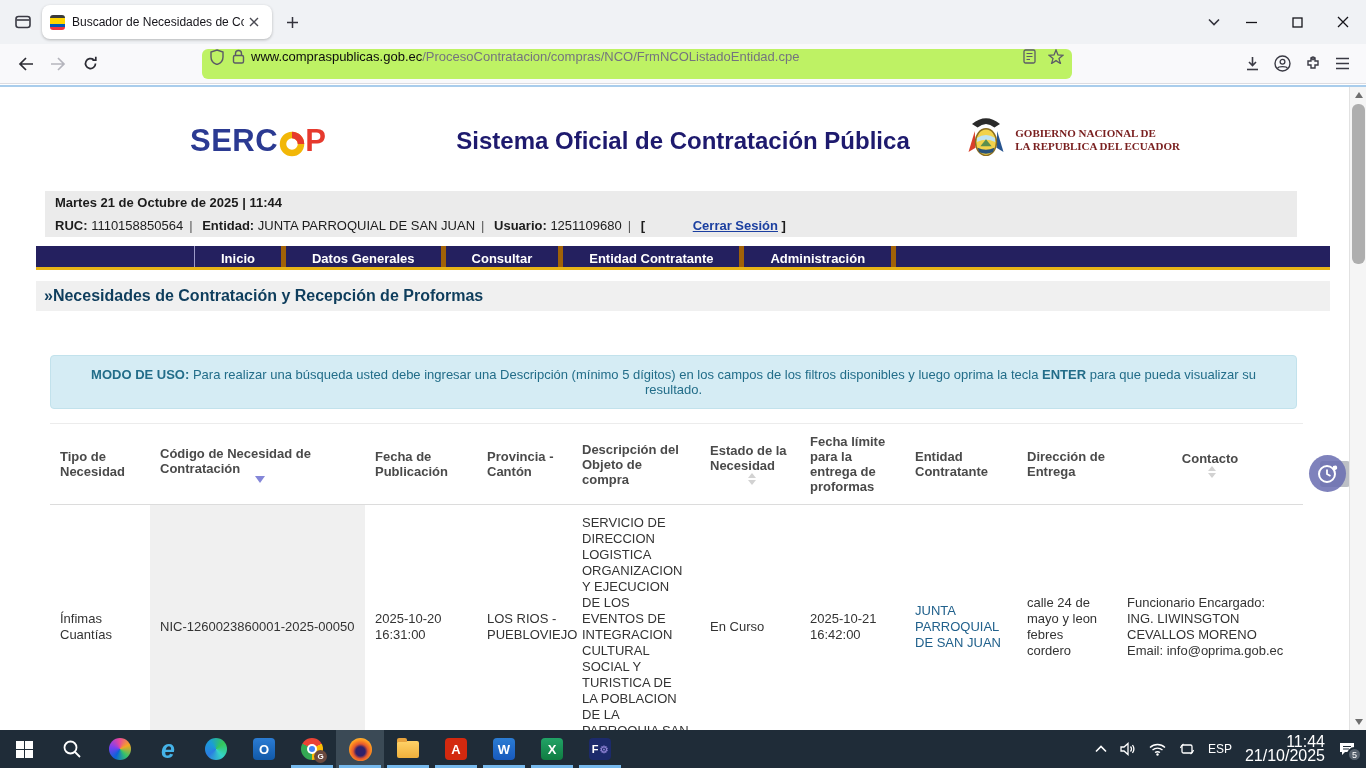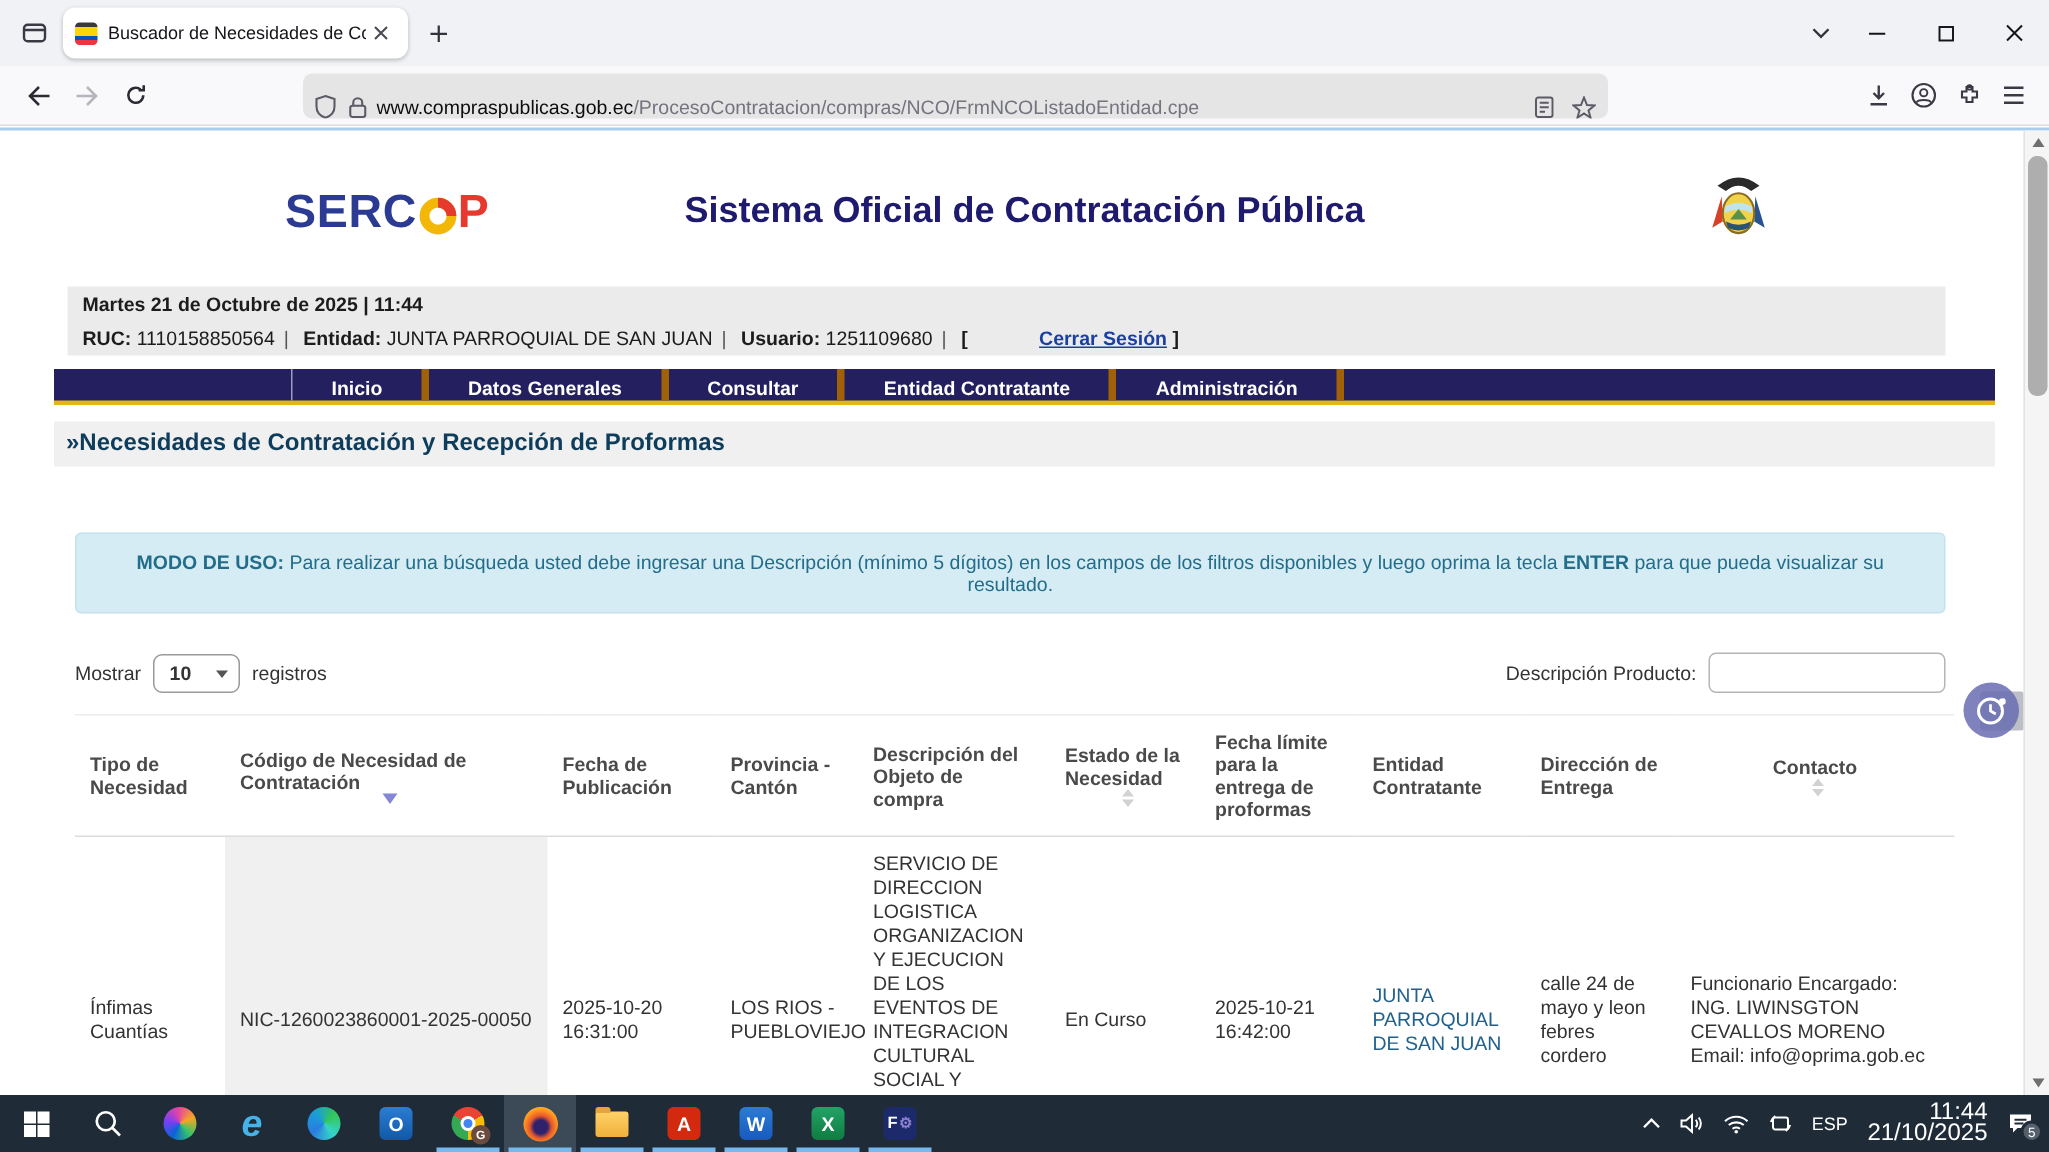--- a/index.html
+++ b/index.html
@@ -12,21 +12,21 @@
   .favicon { width:15px; height:15px; border-radius:3px; background:linear-gradient(180deg,#3a3a3a 0 18%,#ffd500 18% 58%,#0057b7 58% 79%,#ef3340 79% 100%); flex:0 0 auto; }
   .tab-title { flex:1; font-size:12px; color:#15141a; margin-left:7px; white-space:nowrap; overflow:hidden; }
   .tab-close { width:20px; height:20px; display:flex; align-items:center; justify-content:center; border-radius:3px; color:#4a4a52; }
   .newtab { width:28px; height:28px; margin-left:6px; display:flex; align-items:center; justify-content:center; border-radius:4px; color:#33333c; }
   .tab-spacer { flex:1; }
   .tablist-btn { width:28px; height:28px; display:flex; align-items:center; justify-content:center; color:#33333c; }
   .winbtns { display:flex; height:100%; }
   .winbtn { width:46px; height:100%; display:flex; align-items:center; justify-content:center; color:#15141a; }
   .toolbar { height:40px; background:#f9f9fb; border-bottom:1px solid #dcdce1; display:flex; align-items:center; padding:0 10px; }
   .navbtn { width:32px; height:30px; display:flex; align-items:center; justify-content:center; border-radius:4px; }
-  .urlfield { flex:0 0 870px; margin-left:96px; height:30px; background:#e5e5e5; border-radius:6px; display:flex; align-items:flex-end; padding:0 8px; }
+  .urlfield { flex:0 0 870px; margin-left:96px; height:30px; background:#bef264; border-radius:6px; display:flex; align-items:flex-start; padding:0 8px; }
   .urltext { flex:1; font-size:13px; margin-left:6px; white-space:nowrap; overflow:hidden; }
   .urltext .dom { color:#0c0c0d; } .urltext .pth { color:#74747e; }
   .tool-right { display:flex; align-items:center; margin-left:auto; gap:14px; padding-right:6px; }
   .icn { display:flex; align-items:center; justify-content:center; }
 
   
   .page { position:absolute; top:85px; left:0; right:0; bottom:38px; background:#fff; overflow:hidden; border-top:2px solid #a9cdec; }
   .site-header { position:relative; height:94px; margin-top:6px; }
   .sercop { position:absolute; left:190px; top:30px; font-size:31px; font-weight:bold; letter-spacing:.5px; color:#2b3a92; display:flex; align-items:center; }
   .sercop .p { color:#e63a2e; }
@@ -242,20 +242,24 @@
       <svg width="42" height="50" viewBox="0 0 60 70">
         <path d="M10 12 Q30 -4 50 12 L42 17 Q30 7 18 17 Z" fill="#2a2a2a"></path>
         <circle cx="30" cy="8" r="3" fill="#2a2a2a"></circle>
         <path d="M14 22 L5 52 L15 46 Z" fill="#d9402a"></path>
         <path d="M46 22 L55 52 L45 46 Z" fill="#27548f"></path>
         <ellipse cx="30" cy="38" rx="15" ry="19" fill="#f2d24b" stroke="#8a6d1f" stroke-width="2"></ellipse>
         <path d="M17 32 Q30 24 43 32 L43 38 Q30 31 17 38 Z" fill="#bfe3f2"></path>
         <path d="M22 44 L30 34 L38 44 Z" fill="#5b8f4e"></path>
         <path d="M18 46 Q30 52 42 46 L40 52 Q30 57 20 52 Z" fill="#28527a"></path>
       </svg>
+      <div class="gov-text">
+        <div>GOBIERNO NACIONAL DE</div>
+        <div>LA REPUBLICA DEL ECUADOR</div>
+      </div>
     </div>
   </div>
 
   <div class="info-row">
     <div class="gbox">Martes 21 de Octubre de 2025 | 11:44</div>
     <div class="gbox">
       <span>RUC:</span>
       <span style="font-weight:normal">1110158850564</span><span class="sep">|</span>
       <span>Entidad:</span>
       <span style="font-weight:normal">JUNTA PARROQUIAL DE SAN JUAN</span><span class="sep">|</span>
@@ -274,33 +278,20 @@
     <div class="nav-item">Entidad Contratante</div>
     <div class="nav-item">Administración</div>
   </div>
 
   <div class="ptitle-bar">»Necesidades de Contratación y Recepción de Proformas</div>
 
   <div class="usage">
     <b>MODO DE USO:</b><span> Para realizar una búsqueda usted debe ingresar una Descripción (mínimo 5 dígitos) en los campos de los filtros disponibles y luego oprima la tecla </span><b>ENTER</b><span> para que pueda visualizar su resultado.</span>
   </div>
 
-  <div class="controls">
-    <span>Mostrar</span>
-    <span class="selwrap">
-      <select class="sel">
-        <option>10</option>
-      </select>
-    </span>
-    <span>registros</span>
-    <span class="ctrl-right">
-      <span>Descripción Producto:</span>
-      <input class="filter-input" type="text" style="">
-    </span>
-  </div>
 
   <table class="grid">
     <colgroup>
       <col style="width:100px">
         <col style="width:215px">
         <col style="width:112px">
         <col style="width:95px">
         <col style="width:128px">
       <col style="width:100px">
         <col style="width:105px">

